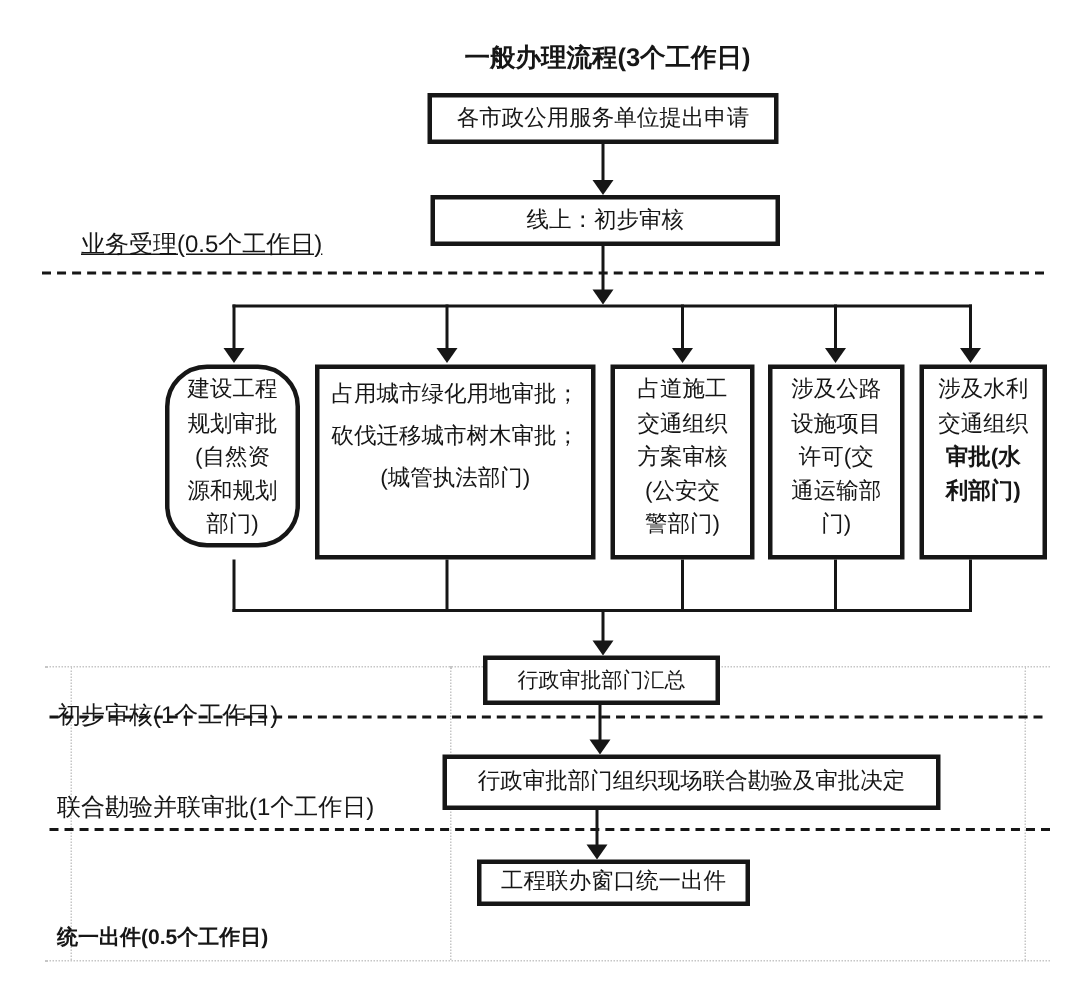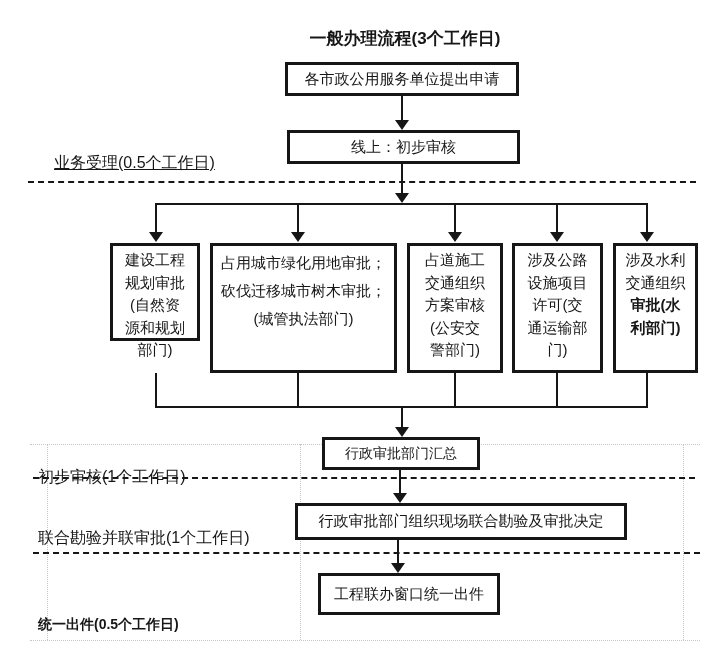--- a/index.html
+++ b/index.html
@@ -65,21 +65,21 @@
   <div class="arrowhead" style="left:149px;top:232px;"></div>
   <div class="vline" style="left:297px;top:203px;height:30px;"></div>
   <div class="arrowhead" style="left:291px;top:232px;"></div>
   <div class="vline" style="left:454px;top:203px;height:30px;"></div>
   <div class="arrowhead" style="left:448px;top:232px;"></div>
   <div class="vline" style="left:556px;top:203px;height:30px;"></div>
   <div class="arrowhead" style="left:550px;top:232px;"></div>
   <div class="vline" style="left:646px;top:203px;height:30px;"></div>
   <div class="arrowhead" style="left:640px;top:232px;"></div>
 
-  <div class="box toptext" style="left:110px;top:243px;width:90px;height:98px;line-height:1.5;">
+  <div class="box toptext" style="left:110px;top:243px;width:90px;height:122px;line-height:1.5;border-radius:28px;">
     <span class="pre">建设工程
 规划审批
 (自然资
 源和规划
 部门)</span>
   </div>
   <div class="box toptext" style="left:407px;top:243px;width:96px;height:130px;line-height:1.5;">
     <span class="pre">占道施工
 交通组织
 方案审核
@@ -129,19 +129,19 @@
   <div class="box" style="left:295px;top:503px;width:332px;height:37px;">
     <span>行政审批部门组织现场联合勘验及审批决定</span>
   </div>
 
   <div class="phase" style="left:38px;top:528px;">联合勘验并联审批(1个工作日)</div>
   <div class="dashline" style="left:33px;top:552px;width:667px;"></div>
 
   <div class="vline" style="left:397px;top:540px;height:25px;"></div>
   <div class="arrowhead" style="left:391px;top:563px;"></div>
 
-  <div class="box" style="left:318px;top:573px;width:182px;height:42px;">
+  <div class="box" style="left:318px;top:573px;width:182px;height:31px;">
     <span>工程联办窗口统一出件</span>
   </div>
 
   <div class="phase b" style="left:38px;top:584px;font-size:14px;margin-top:32px;">统一出件(0.5个工作日)</div>
 
 </div>
 
 </body></html>

